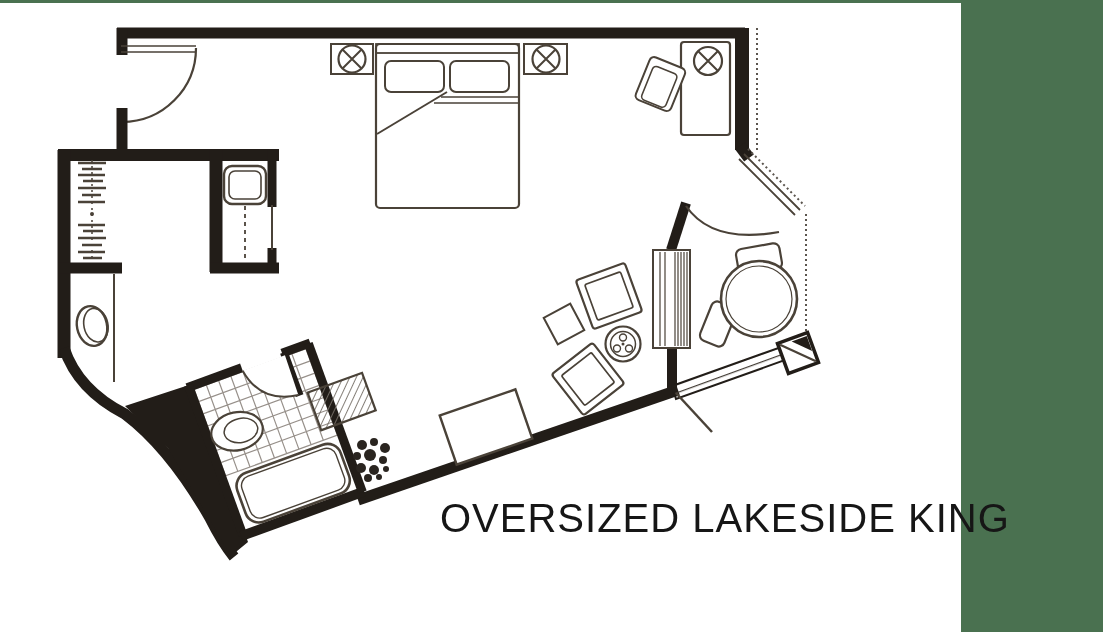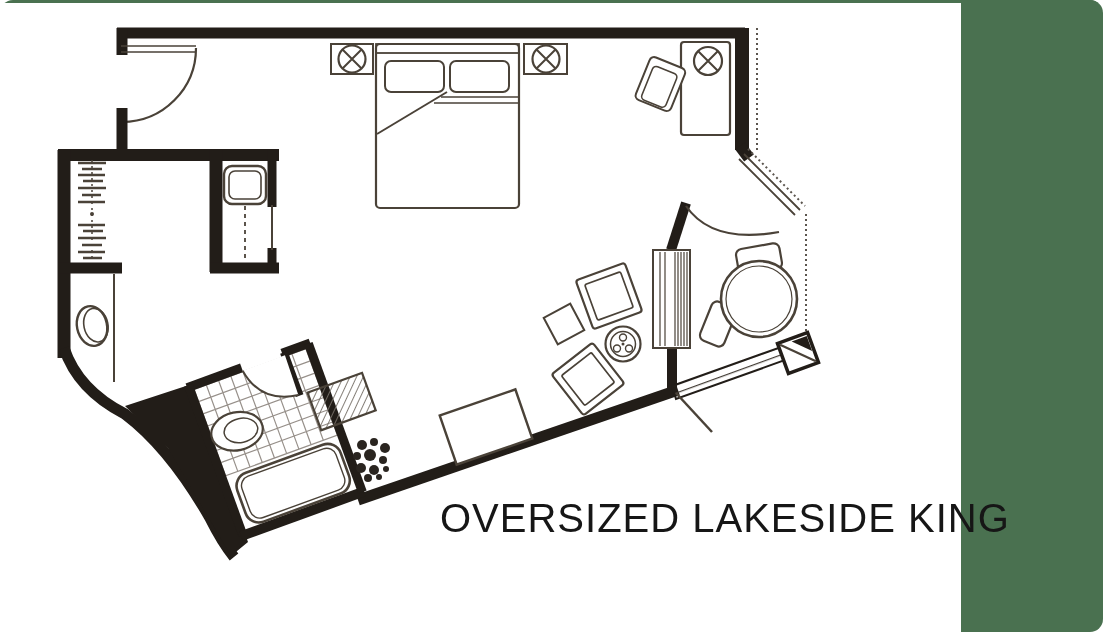--- a/index.html
+++ b/index.html
@@ -4,21 +4,21 @@
 <style>
   :root{
     --accent-green:#4a7150;
     --wall:#221d18;
     --furniture-line:#4a4238;
     --background:#ffffff;
     --title-text:#161616;
   }
   html,body{margin:0;padding:0;background:var(--background);}
   #stage{position:relative;width:1103px;height:632px;overflow:hidden;background:var(--background);
-         font-family:"Liberation Sans",sans-serif;border-radius:13px;}
+         font-family:"Liberation Sans",sans-serif;}
   #top-strip{position:absolute;left:0;top:0;width:100%;height:3px;background:var(--accent-green);z-index:3;}
   #green-bar{position:absolute;left:961px;top:0;width:142px;height:632px;background:var(--accent-green);z-index:1;}
   #plan{position:absolute;left:0;top:0;z-index:2;}
   #room-title{position:absolute;left:440px;top:496px;z-index:4;
     font-size:40px;font-weight:400;letter-spacing:1px;color:var(--title-text);white-space:nowrap;}
   .wall{stroke:var(--wall);fill:none;}
   .wallfill{fill:var(--wall);stroke:none;}
   .f{stroke:var(--furniture-line);fill:#ffffff;}
   .fn{stroke:var(--furniture-line);fill:none;}
   .dots{stroke:#5b554e;stroke-dasharray:2 3;fill:none;stroke-width:2;}

